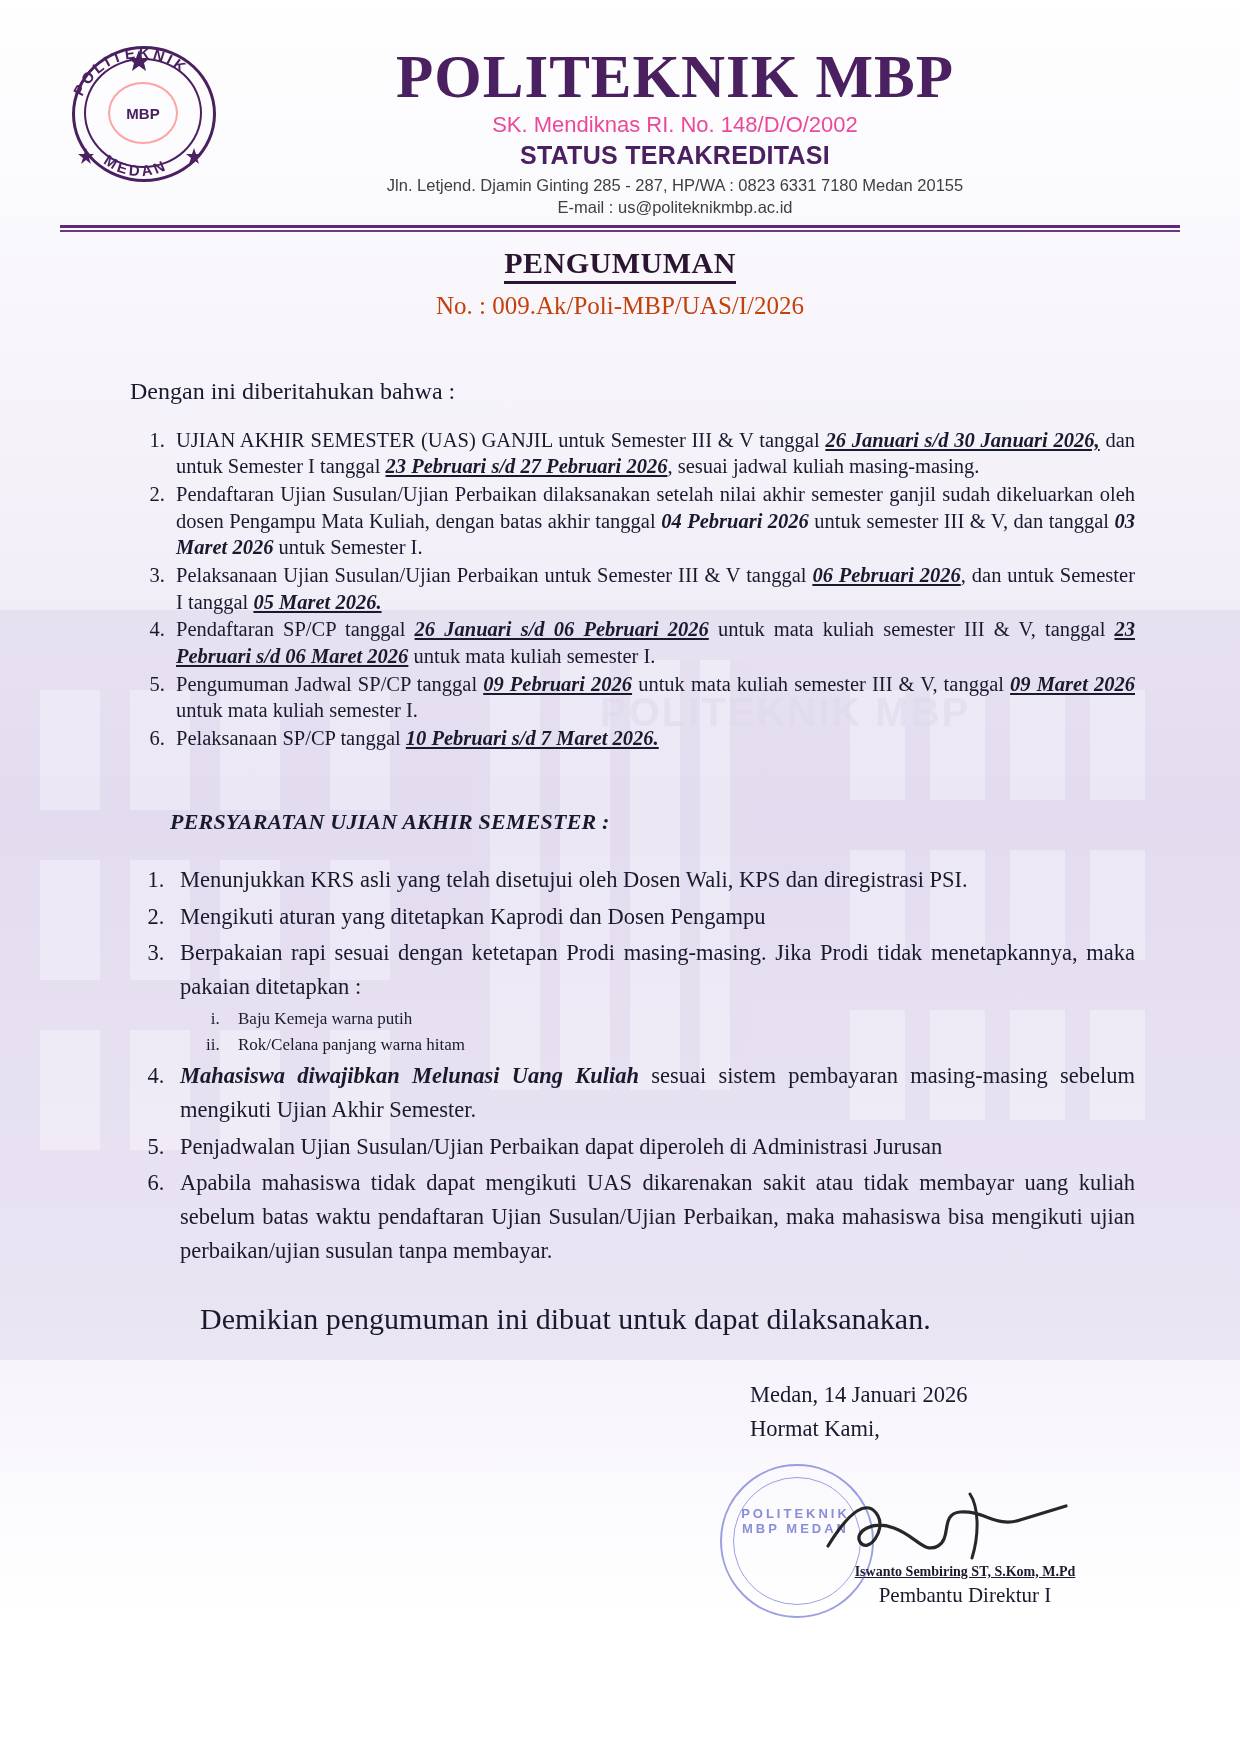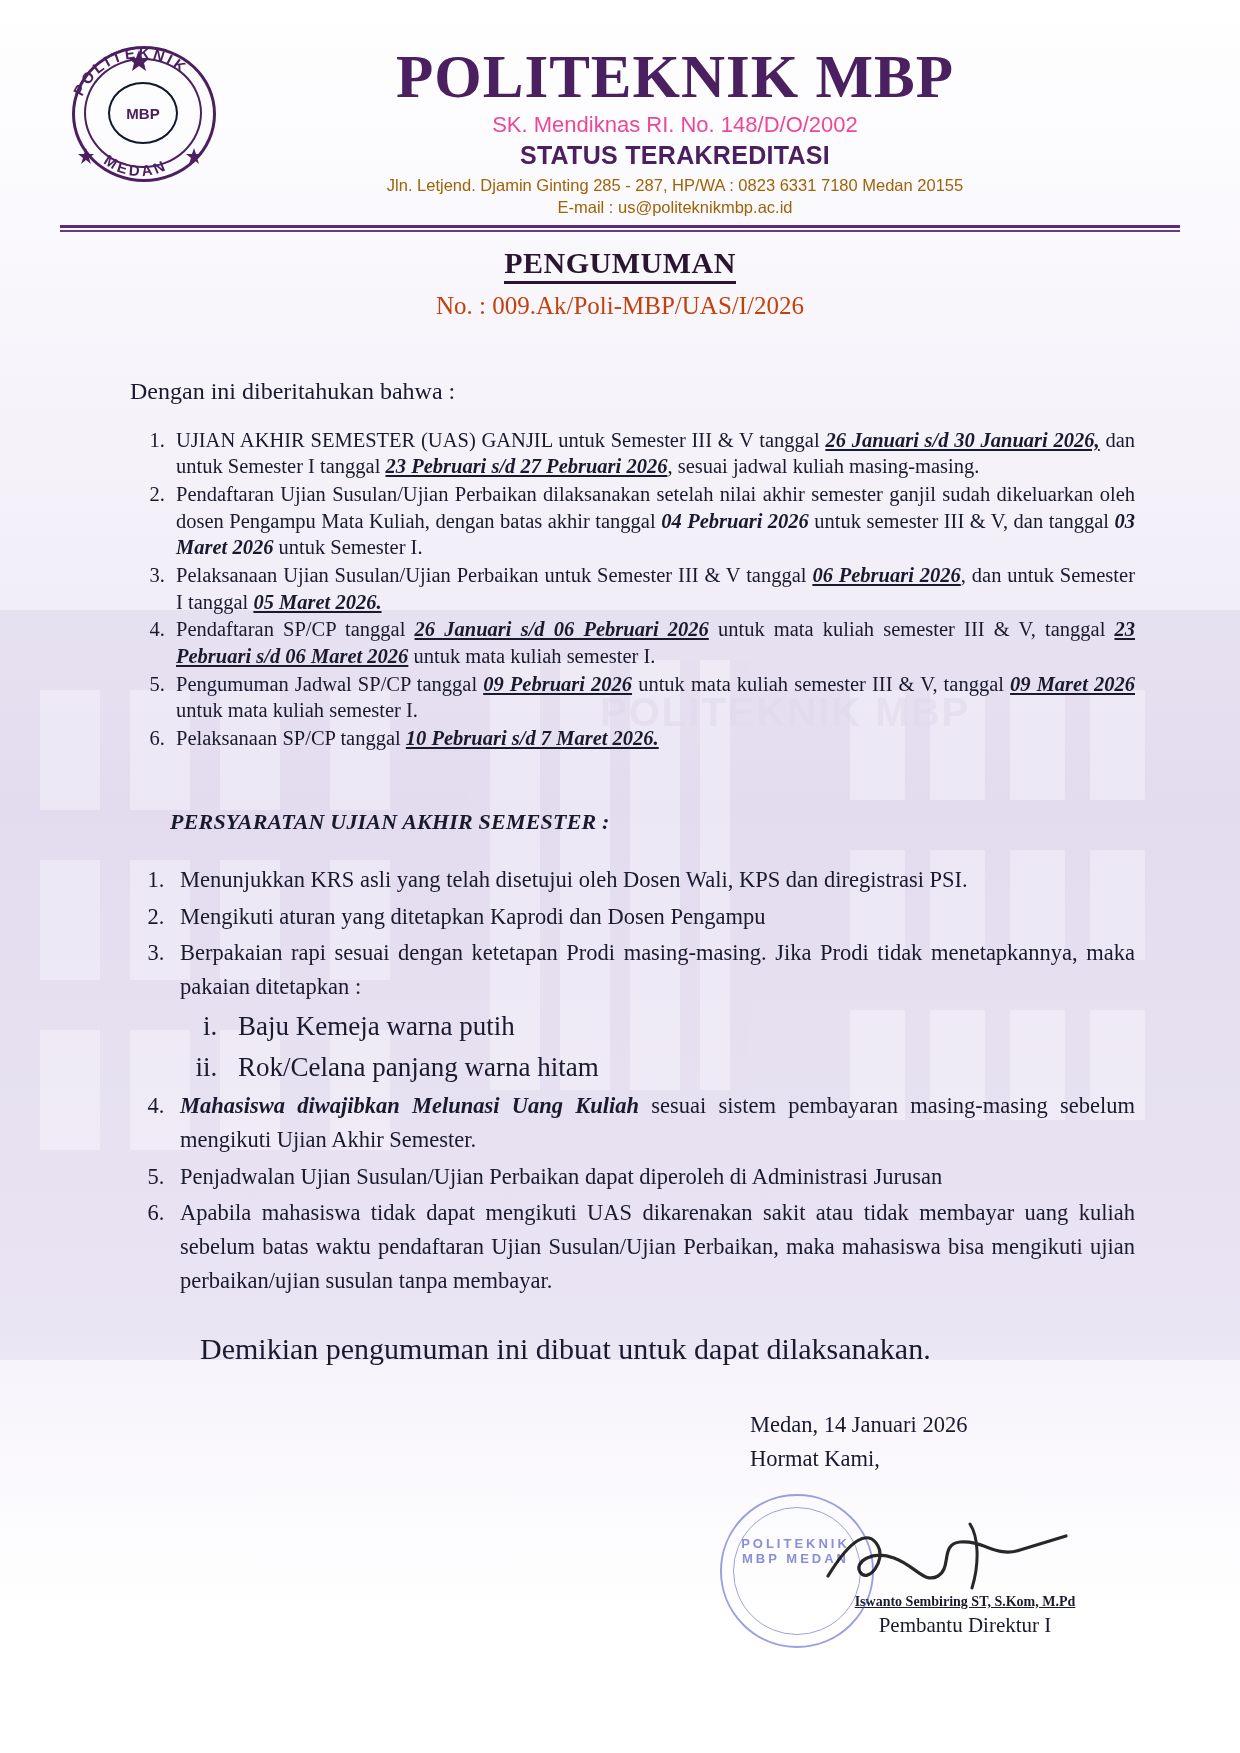--- a/index.html
+++ b/index.html
@@ -46,21 +46,21 @@
     font-family:"Liberation Sans", sans-serif;
     font-size:22px; color:#ec4899; margin:4px 0 1px;
   }
   .status-line{
     font-family:"Liberation Sans", sans-serif;
     font-weight:700; font-size:25px; letter-spacing:.3px;
     color:#4b2060; margin:3px 0 4px;
   }
   .addr-line, .mail-line{
     font-family:"Liberation Sans", sans-serif;
-    font-size:16.5px; color:#a16207; line-height:1.35;
+    font-size:16.5px; color:#404040; line-height:1.35;
   }
   .rule-wrap{ margin:6px 0 0 0; }
   .rule-thick{ height:3px; background:#5d2b74; }
   .rule-thin{ height:1.5px; background:#6a3a80; margin-top:2.5px; }
 
   
   .title-block{ text-align:center; margin-top:14px; }
   .doc-title{
     display:inline-block;
     font-weight:700; font-size:30px; letter-spacing:.5px;
@@ -86,21 +86,21 @@
     font-weight:700; font-style:italic; font-size:22px;
     letter-spacing:.2px;
   }
   ol.req-list{
     margin:28px 45px 0 110px; padding:0;
     font-size:22.5px; line-height:1.52;
   }
   ol.req-list > li{ margin-bottom:2px; text-align:justify; padding-left:10px; }
   ol.sub-list{
     list-style-type:lower-roman; margin:2px 0 2px 44px; padding:0;
-    font-size:27px; line-height:1.5;
+    font-size:17px; line-height:1.5;
   }
   ol.sub-list > li{ padding-left:14px; }
 
   .closing{ margin:34px 0 0 140px; font-size:30px; }
 
   
   .sign{ margin-top:42px; text-align:center; position:relative; }
   .sign-right{ width:430px; margin-left:690px; text-align:left; }
   .sign-line{ font-size:22.5px; line-height:1.5; }
   .sign-gap{ height:118px; position:relative; }
@@ -134,21 +134,21 @@
     border:3px solid #4b2060;
   }
   .logo-ring2{
     position:absolute; left:24px; top:20px;
     width:114px; height:106px; border-radius:50%;
     border:2px solid #4b2060;
   }
   .logo-core{
     position:absolute; left:48px; top:44px;
     width:66px; height:58px; border-radius:50%;
-    border:2px solid #0f172a;
+    border:2px solid #fca5a5;
     display:flex; align-items:center; justify-content:center;
     font-family:"Liberation Sans", sans-serif;
     font-weight:700; font-size:15px; color:#4b2060;
   }
   .logo-word{
     position:absolute; left:0; top:0; width:160px; height:146px;
   }
 </style>
 </head>
 <body>

